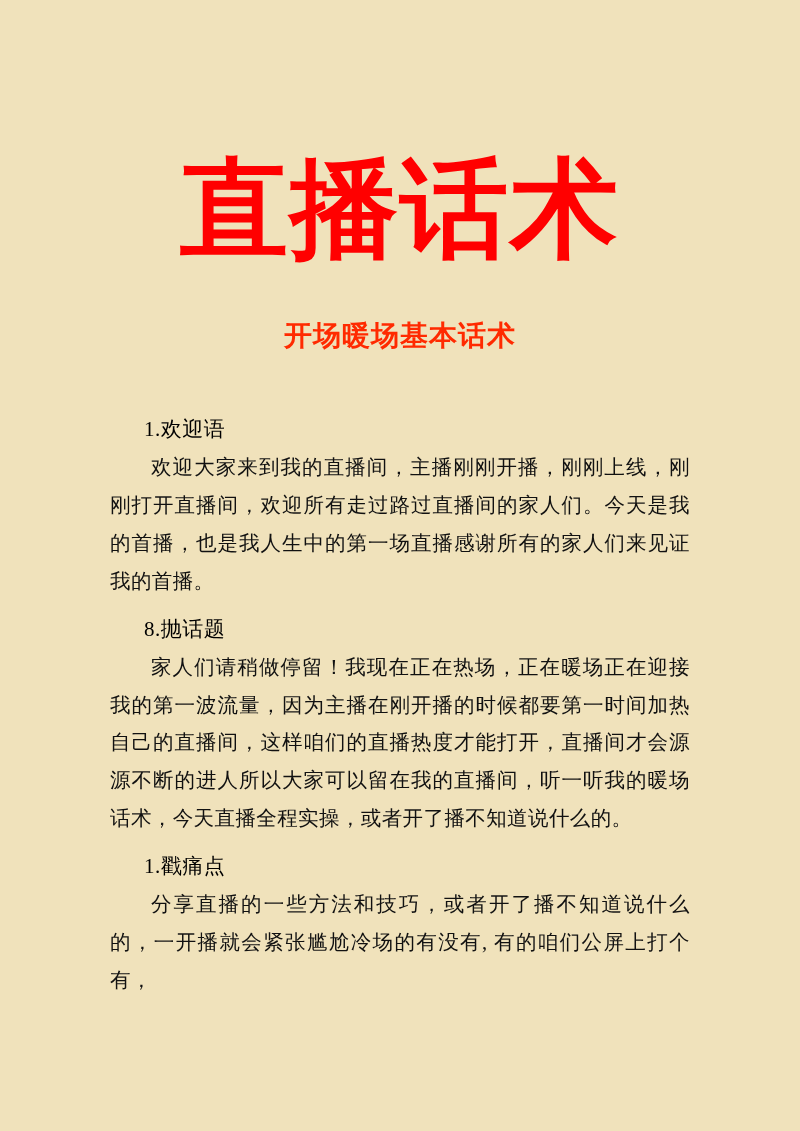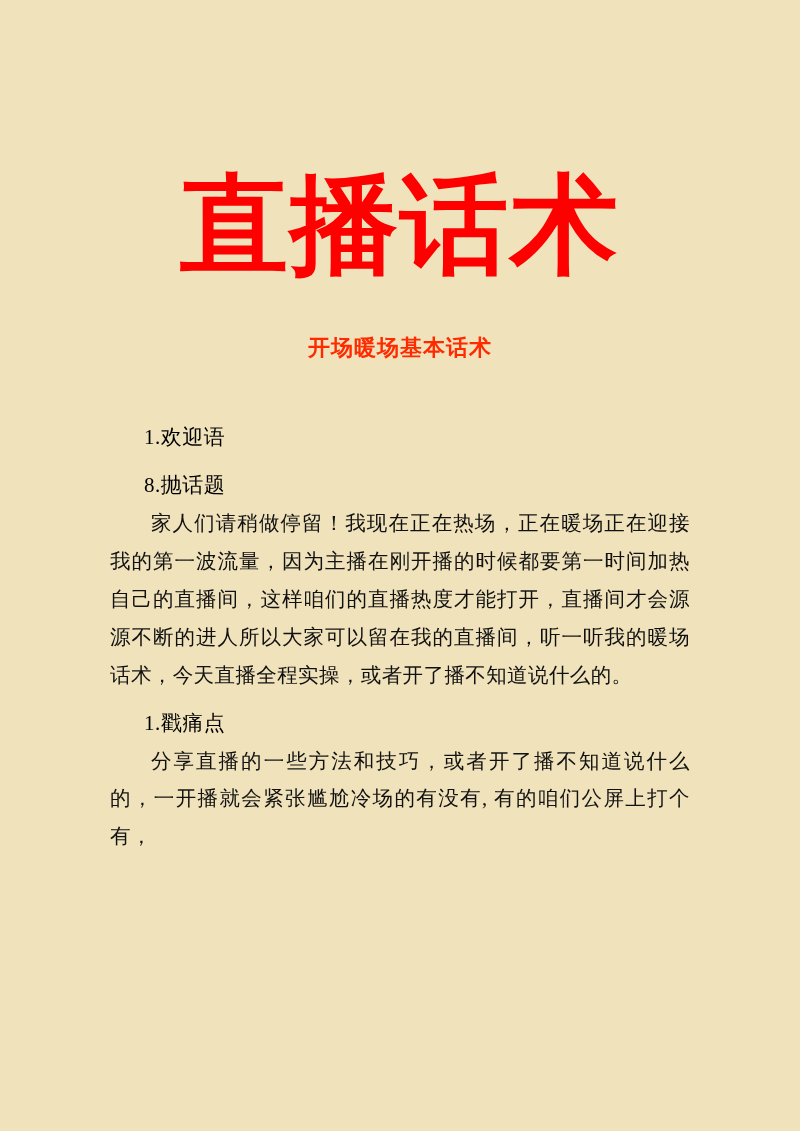--- a/index.html
+++ b/index.html
@@ -11,39 +11,39 @@
     height: 1131px;
     background: #f0e2bb;
     font-family: "Liberation Serif", "DejaVu Serif", serif;
     overflow: hidden;
   }
   .page {
     width: 800px;
     height: 1085px;
     position: relative;
     box-sizing: border-box;
-    padding: 16px 110px;
+    padding: 0 110px;
   }
   .main-title {
     margin: 0;
     padding-top: 150px;
     text-align: center;
     color: #ff0000;
     font-size: 108px;
     line-height: 1.12;
     font-weight: bold;
     letter-spacing: 2px;
     font-family: "Liberation Serif", "DejaVu Serif", serif;
   }
   .subtitle {
     margin: 0;
     padding-top: 46px;
     text-align: center;
     color: #ff2a00;
-    font-size: 22px;
+    font-size: 28px;
     font-weight: bold;
     letter-spacing: 1px;
   }
   .body-content {
     padding-top: 46px;
   }
   .section-heading {
     font-size: 21px;
     font-weight: normal;
     color: #000000;
@@ -66,20 +66,21 @@
 
 <div class="page">
 
   <h1 class="main-title">直播话术</h1>
 
   <h2 class="subtitle">开场暖场基本话术</h2>
 
   <div class="body-content">
 
     <h3 class="section-heading">1.欢迎语</h3>
+    <p class="paragraph">欢迎大家来到我的直播间，主播刚刚开播，刚刚上线，刚刚打开直播间，欢迎所有走过路过直播间的家人们。今天是我的首播，也是我人生中的第一场直播感谢所有的家人们来见证我的首播。</p>
 
     <h3 class="section-heading">8.抛话题</h3>
     <p class="paragraph">家人们请稍做停留！我现在正在热场，正在暖场正在迎接我的第一波流量，因为主播在刚开播的时候都要第一时间加热自己的直播间，这样咱们的直播热度才能打开，直播间才会源源不断的进人所以大家可以留在我的直播间，听一听我的暖场话术，今天直播全程实操，或者开了播不知道说什么的。</p>
 
     <h3 class="section-heading">1.戳痛点</h3>
     <p class="paragraph">分享直播的一些方法和技巧，或者开了播不知道说什么的，一开播就会紧张尴尬冷场的有没有, 有的咱们公屏上打个有，</p>
 
   </div>
 
 </div>

